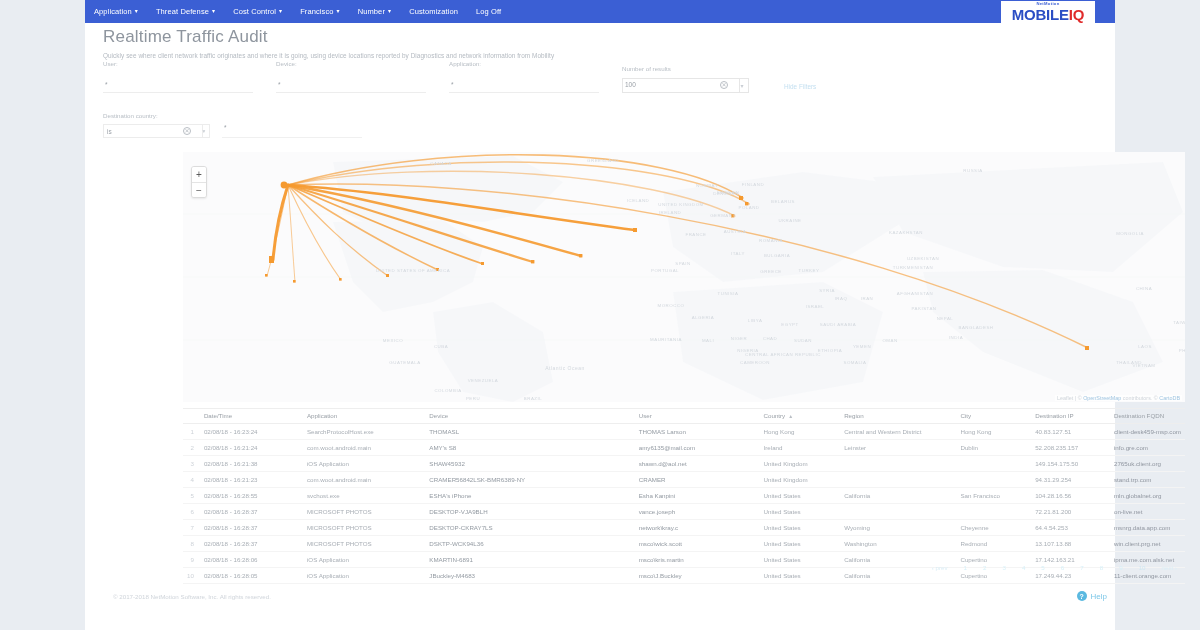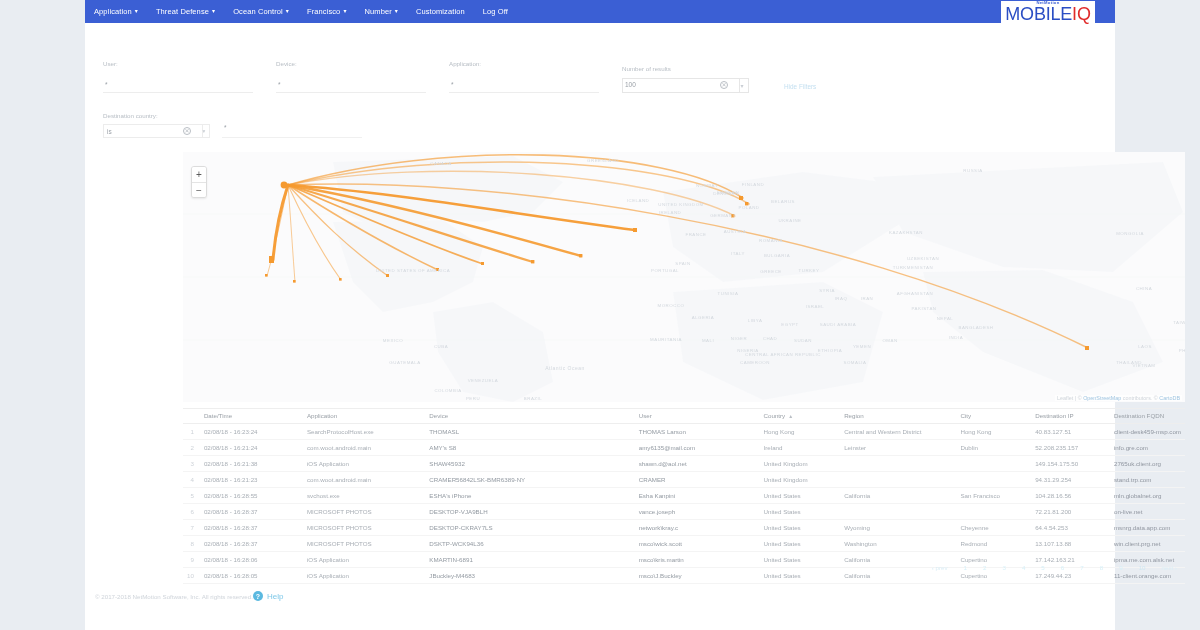--- a/index.html
+++ b/index.html
@@ -31,21 +31,21 @@
   .nav-item .caret {
     display: inline-block; margin-left: 3px; font-size: 6px; vertical-align: middle;
   }
   .logo-box {
     position: absolute; right: 20px; top: 1px;
     width: 94px; height: 22px; background: #ffffff;
     display: flex; flex-direction: column; align-items: center; justify-content: center;
     line-height: 1;
   }
   .logo-top { font-size: 4.2px; font-weight: bold; color: #3b5fd4; letter-spacing: .3px; }
-  .logo-main { font-size: 18px; font-weight: normal; letter-spacing: -.2px; }
+  .logo-main { font-size: 15px; font-weight: bold; letter-spacing: -.2px; }
   .logo-main .blue { color: #2b4ec4; }
   .logo-main .red { color: #e02b2b; }
 
   
   .header { position: absolute; left: 18px; top: 27px; }
   .page-title { font-size: 17px; color: #8e959e; font-weight: 300; letter-spacing: .2px; }
   .page-sub { font-size: 6.4px; color: #b4bac1; margin-top: 5px; letter-spacing: .05px; }
 
   
   .filters { position: absolute; left: 18px; top: 60px; width: 990px; }
@@ -140,22 +140,22 @@
     position: absolute; left: 98px; top: 564px; width: 1002px;
     display: flex; justify-content: flex-end; align-items: center;
     font-size: 6.2px; color: #d7f0f8;
   }
   .pager span { padding: 0 8px; cursor: pointer; }
   .pager span.edge { color: #dbeef6; }
   .pager span.num10 { color: #cfe8f2; }
 
   
   .footer {
-    position: absolute; left: 10px; top: 591px; width: 994px;
-    display: flex; justify-content: flex-start; align-items: center;
+    position: absolute; left: 28px; top: 591px; width: 994px;
+    display: flex; justify-content: space-between; align-items: center;
   }
   .copyright { font-size: 6.2px; color: #cfd4da; }
   .help {
     display: flex; align-items: center; gap: 4px;
     font-size: 8px; color: #7ec8e8; cursor: pointer;
   }
   .help-circle {
     width: 10px; height: 10px; border-radius: 50%; background: #5bb9e0;
     color: #fff; font-size: 7px; display: flex; align-items: center; justify-content: center;
     font-weight: bold;
@@ -168,21 +168,21 @@
   <div class="card">
 
     <div class="navbar">
       <div class="nav-item">
         <span>Application</span><span class="caret">▾</span>
       </div>
       <div class="nav-item">
         <span>Threat Defense</span><span class="caret">▾</span>
       </div>
       <div class="nav-item">
-        <span>Ocean Control</span><span class="caret">▾</span>
+        <span>Cost Control</span><span class="caret">▾</span>
       </div>
       <div class="nav-item">
         <span>Francisco</span><span class="caret">▾</span>
       </div>
       <div class="nav-item">
         <span>Number</span><span class="caret">▾</span>
       </div>
       <div class="nav-item">
         <span>Customization</span>
       </div>
@@ -191,20 +191,24 @@
       </div>
 
       <div class="logo-box">
         <div class="logo-top">NetMotion</div>
         <div class="logo-main">
           <span class="blue">MOBILE</span><span class="red">IQ</span>
         </div>
       </div>
     </div>
 
+    <div class="header">
+      <div class="page-title">Realtime Traffic Audit</div>
+      <div class="page-sub">Quickly see where client network traffic originates and where it is going, using device locations reported by Diagnostics and network information from Mobility</div>
+    </div>
 
     <div class="filters">
       <div class="filter-row">
         <div class="filter-field">
           <div class="filter-label">User:</div>
           <input class="filter-input" value="*" style="">
         </div>
         <div class="filter-field">
           <div class="filter-label">Device:</div>
           <input class="filter-input" value="*" style="">

